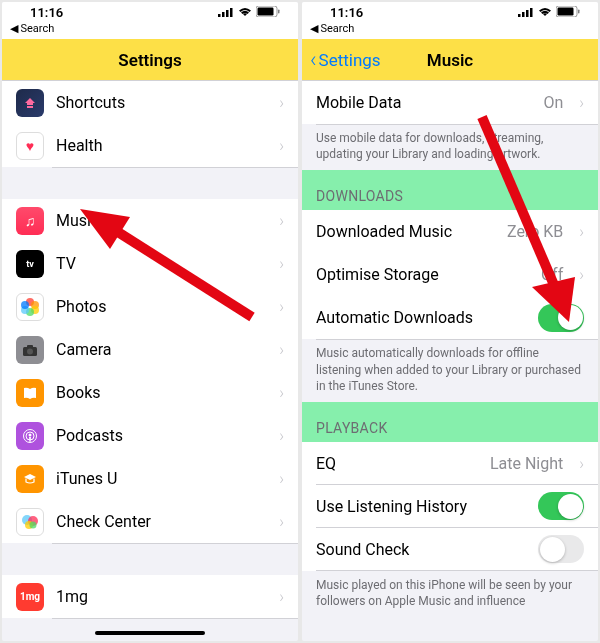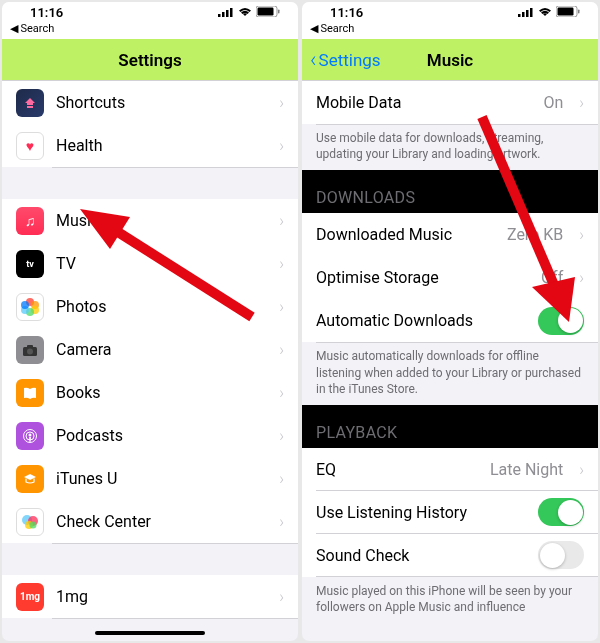--- a/index.html
+++ b/index.html
@@ -13,21 +13,21 @@
   }
   .container {
     display: flex;
     gap: 4px;
     padding: 2px;
   }
   .phone {
     width: 296px;
     height: 639px;
     background: #f2f2f7;
-    border-radius: 7px;
+    border-radius: 2px;
     overflow: hidden;
     display: flex;
     flex-direction: column;
     position: relative;
   }
   .status-bar {
     height: 20px;
     display: flex;
     justify-content: space-between;
     align-items: center;
@@ -46,21 +46,21 @@
     font-size: 11px;
     padding: 0 8px 4px 8px;
     color: #000;
     display: flex;
     align-items: center;
     gap: 2px;
   }
   .back-search .chev { font-size: 11px; }
   .nav-bar {
     height: 42px;
-    background: #bef264;
+    background: #fde047;
     display: flex;
     align-items: center;
     position: relative;
     border-bottom: 0.5px solid #d1d1d6;
     padding: 0 16px;
   }
   .nav-back {
     color: #007aff;
     font-size: 17px;
     display: flex;
@@ -121,24 +121,24 @@
   .chevron {
     color: #c7c7cc;
     font-size: 16px;
     font-weight: 300;
   }
   .group-gap {
     height: 32px;
     background: #f2f2f7;
   }
   .group-header {
-    font-size: 16px;
+    font-size: 14px;
     color: #6d6d72;
     padding: 18px 14px 6px 14px;
-    background: #000000;
+    background: #86efac;
     text-transform: uppercase;
     letter-spacing: 0.3px;
   }
   .group-footer {
     font-size: 12px;
     color: #6d6d72;
     padding: 6px 14px 8px 14px;
     background: #f2f2f7;
     line-height: 1.35;
   }

